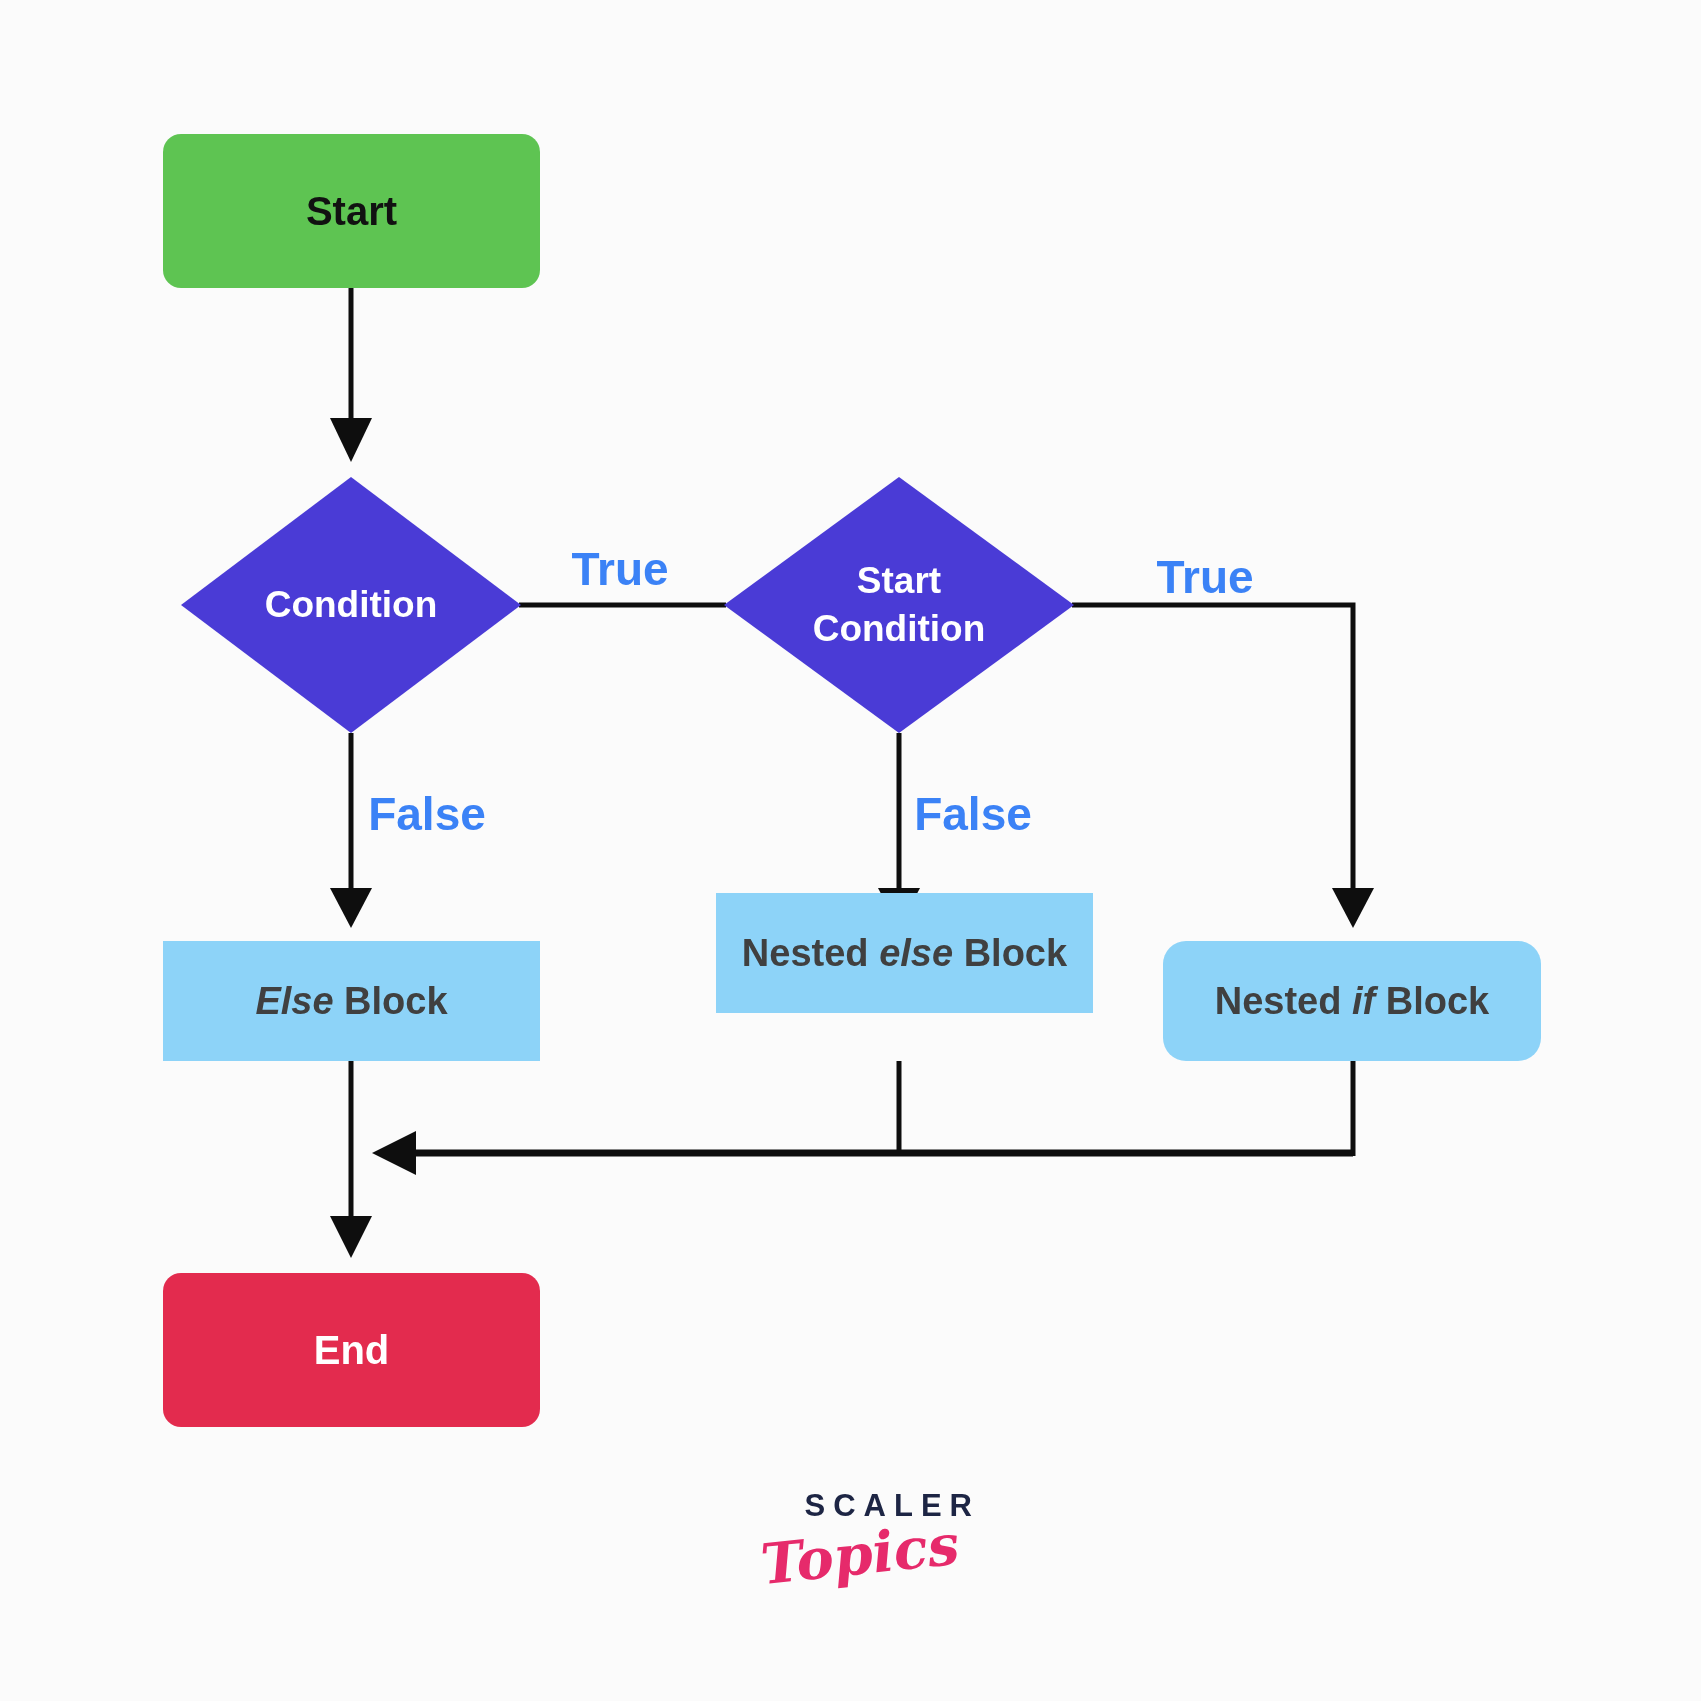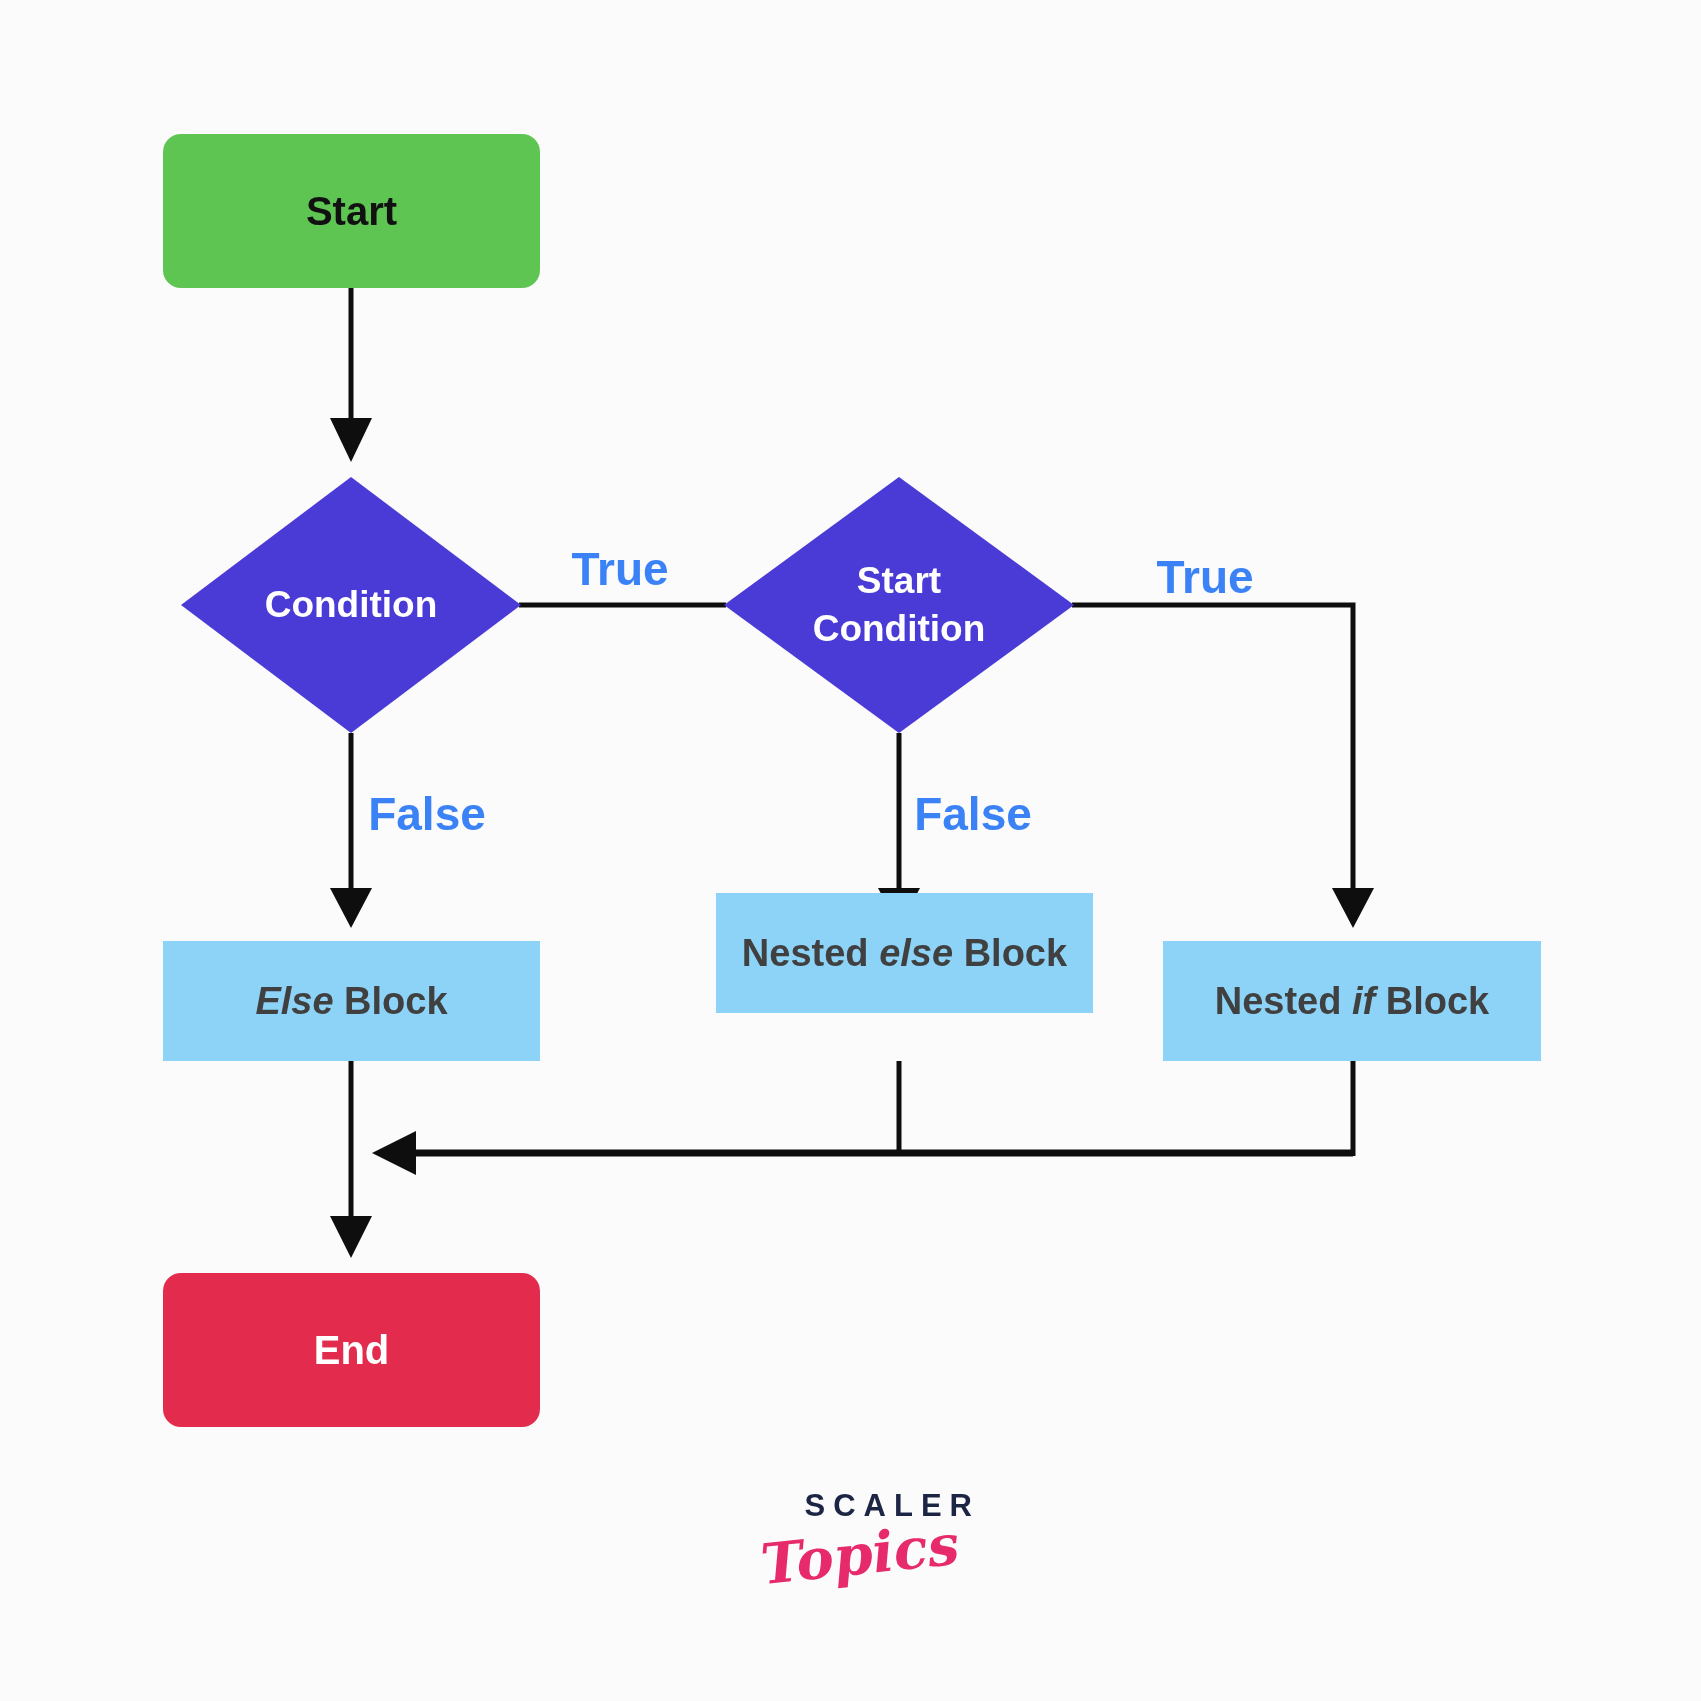--- a/index.html
+++ b/index.html
@@ -37,21 +37,21 @@
   .node-condition{left:181px;top:477px;}
   .node-nested-condition{left:724px;top:477px;width:350px;}
   .process{
     width:377px;height:120px;
     background:#8dd3f8;
     font-size:38px;
     color:#404040;
   }
   .node-else{left:163px;top:941px;}
   .node-nested-else{left:716px;top:893px;}
-  .node-nested-if{left:1163px;top:941px;width:378px;}
+  .node-nested-if{left:1163px;top:941px;width:378px;border-radius:23px;}
   .edge-label{
     position:absolute;
     font-size:46px;font-weight:bold;color:#3b82f6;
     width:160px;text-align:center;
   }
   .label-true-1{left:540px;top:542px;}
   .label-true-2{left:1125px;top:550px;}
   .label-false-1{left:347px;top:787px;}
   .label-false-2{left:893px;top:787px;}
   .logo{

